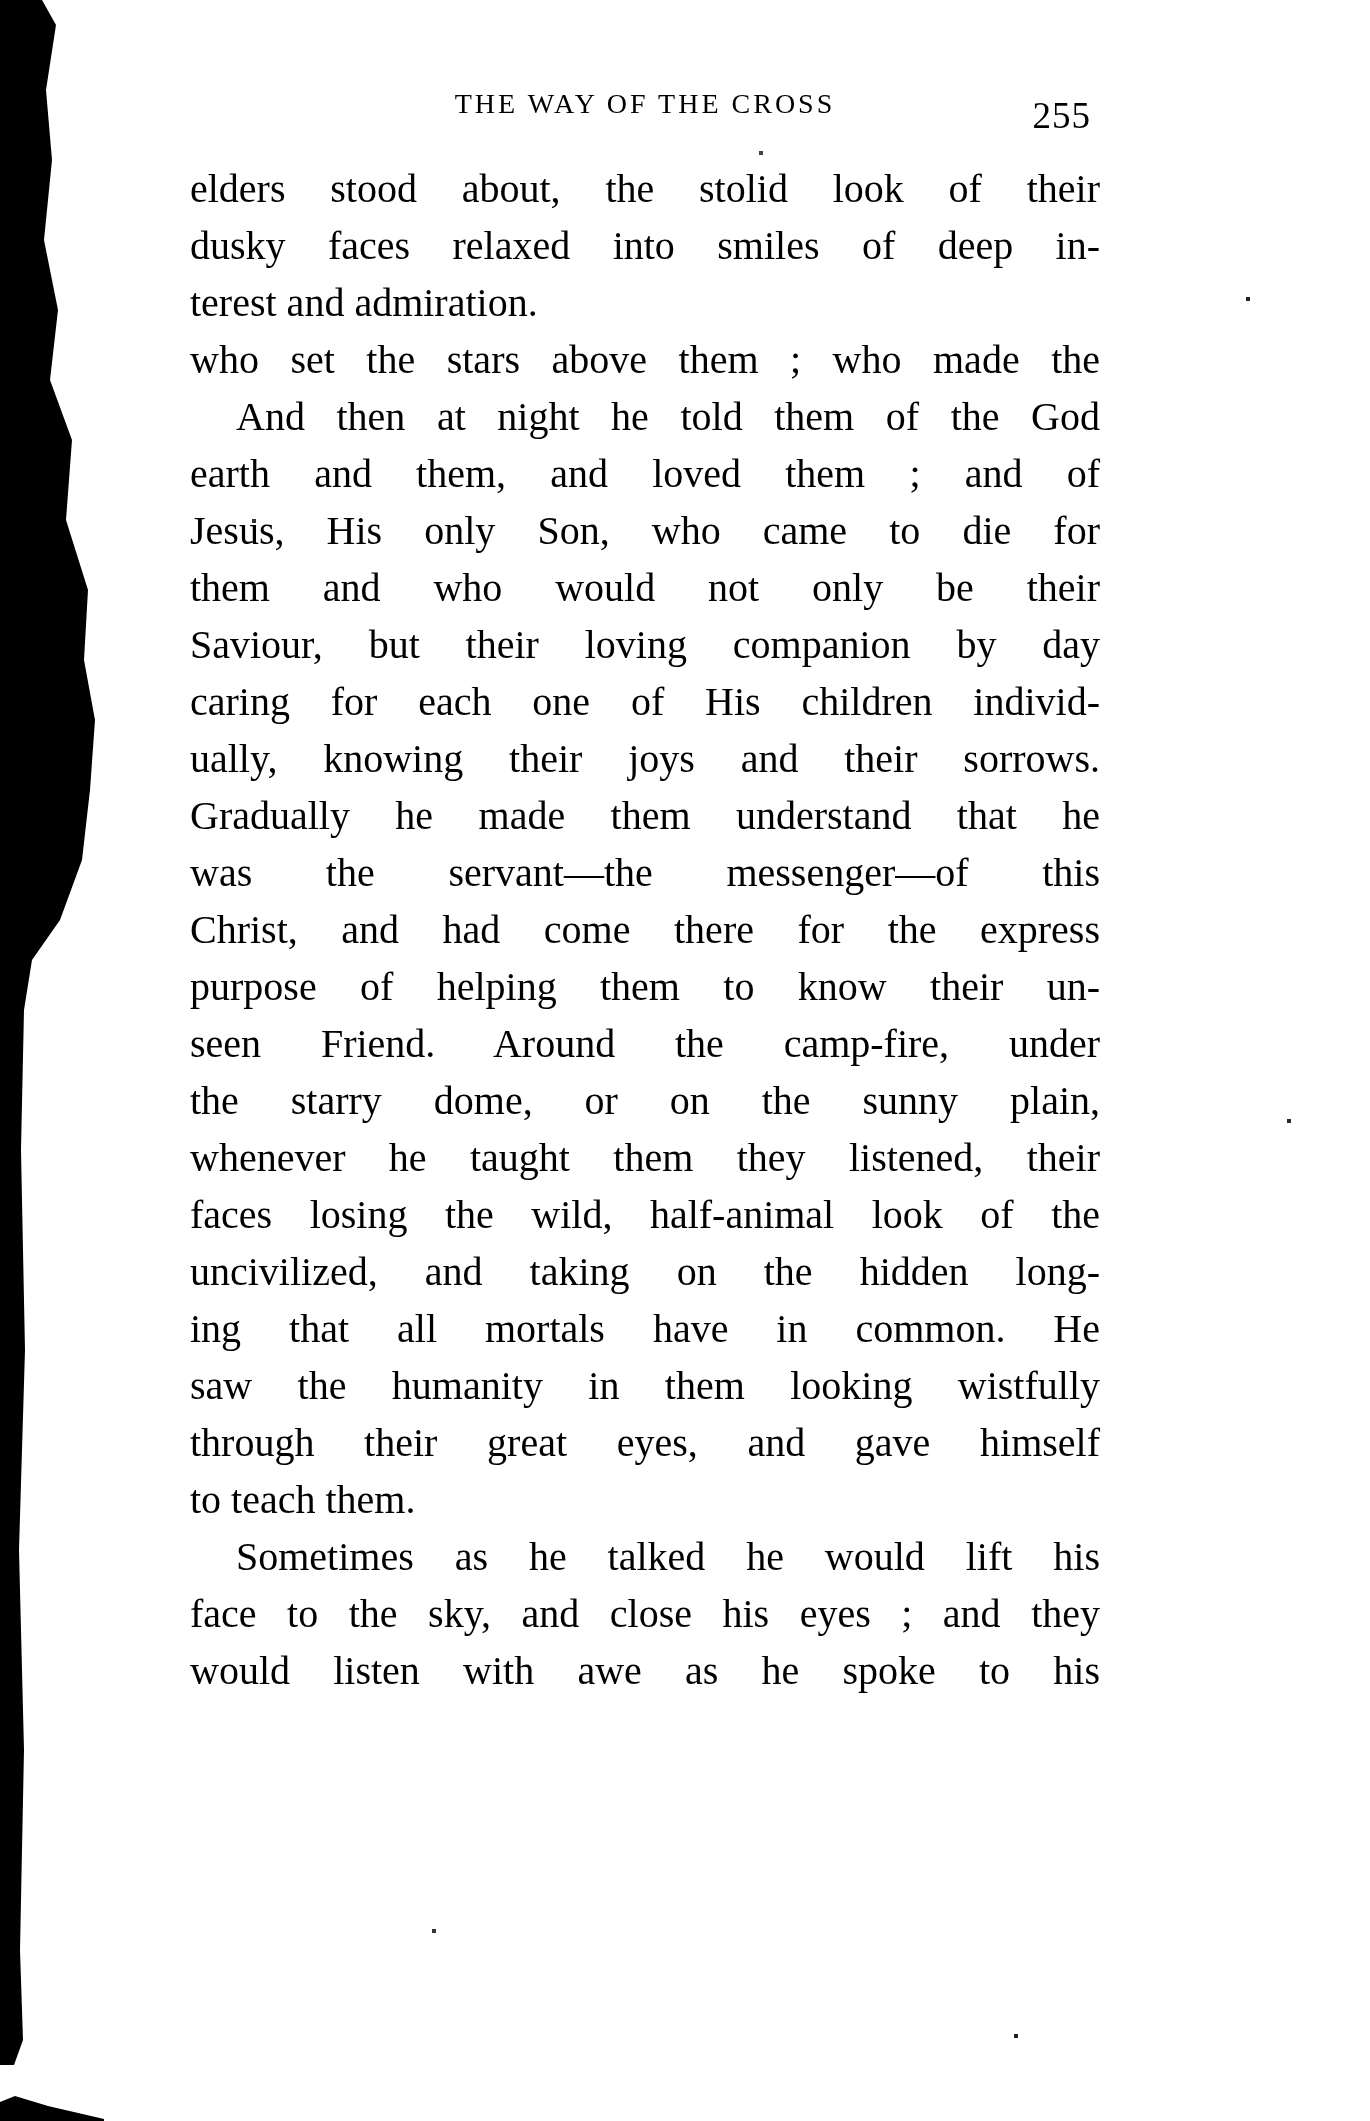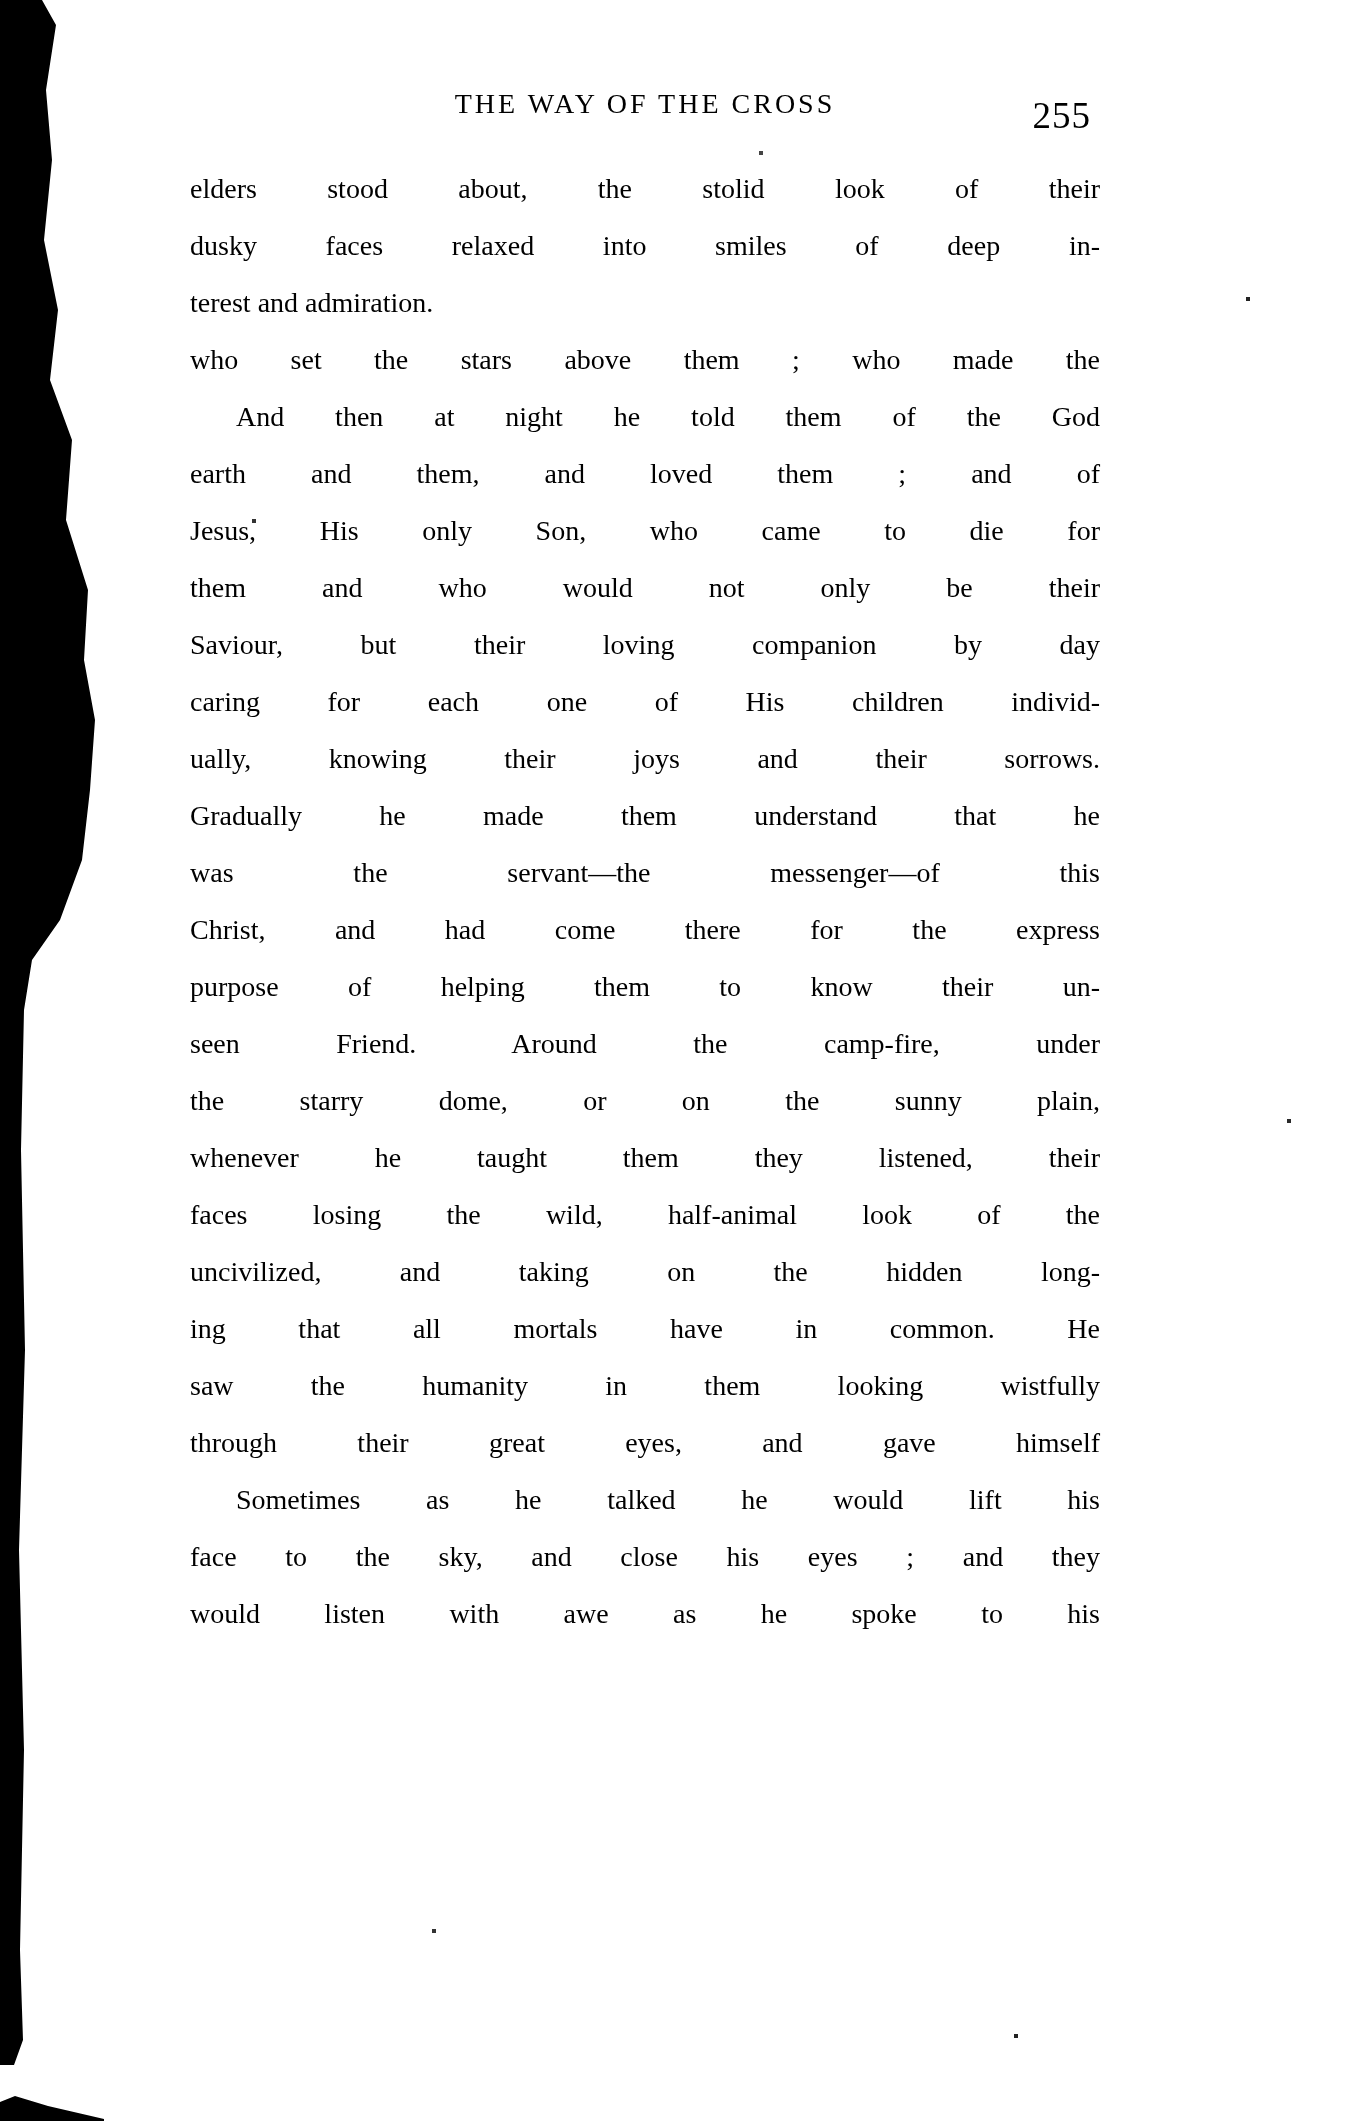--- a/index.html
+++ b/index.html
@@ -76,21 +76,21 @@
     font-size: 37px;
     letter-spacing: 1px;
   }
 
   
   .page-body {
     position: absolute;
     left: 190px;
     top: 160px;
     width: 910px;
-    font-size: 28px;
+    font-size: 40px;
     line-height: 57px;
   }
   .paragraph { margin: 0; }
   .line {
     text-align: justify;
     text-align-last: justify;
     white-space: normal;
   }
   .line.short { text-align-last: left; }
   .line.indent { text-indent: 46px; }
@@ -130,20 +130,21 @@
         <div class="line">Christ, and had come there for the express</div>
         <div class="line">purpose of helping them to know their un-</div>
         <div class="line">seen Friend. Around the camp-fire, under</div>
         <div class="line">the starry dome, or on the sunny plain,</div>
         <div class="line">whenever he taught them they listened, their</div>
         <div class="line">faces losing the wild, half-animal look of the</div>
         <div class="line">uncivilized, and taking on the hidden long-</div>
         <div class="line">ing that all mortals have in common. He</div>
         <div class="line">saw the humanity in them looking wistfully</div>
         <div class="line">through their great eyes, and gave himself</div>
+        <div class="line short">to teach them.</div>
       </div>
       <div class="paragraph">
         <div class="line indent">Sometimes as he talked he would lift his</div>
         <div class="line">face to the sky, and close his eyes ; and they</div>
         <div class="line">would listen with awe as he spoke to his</div>
       </div>
     </div>
 
 </div>
 

